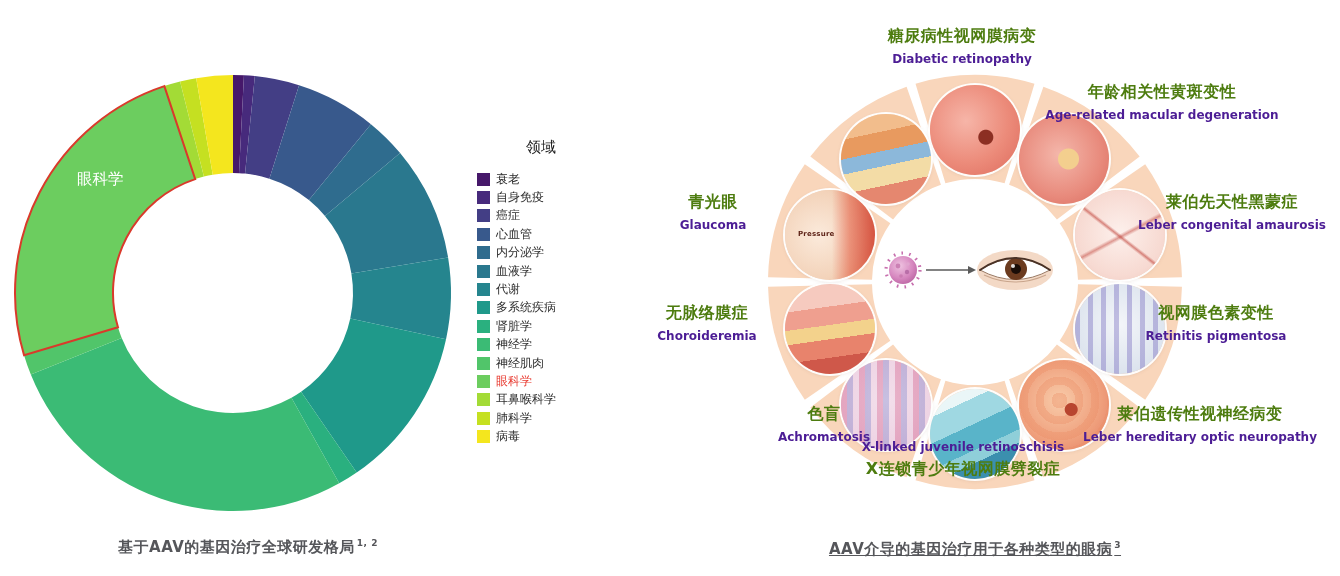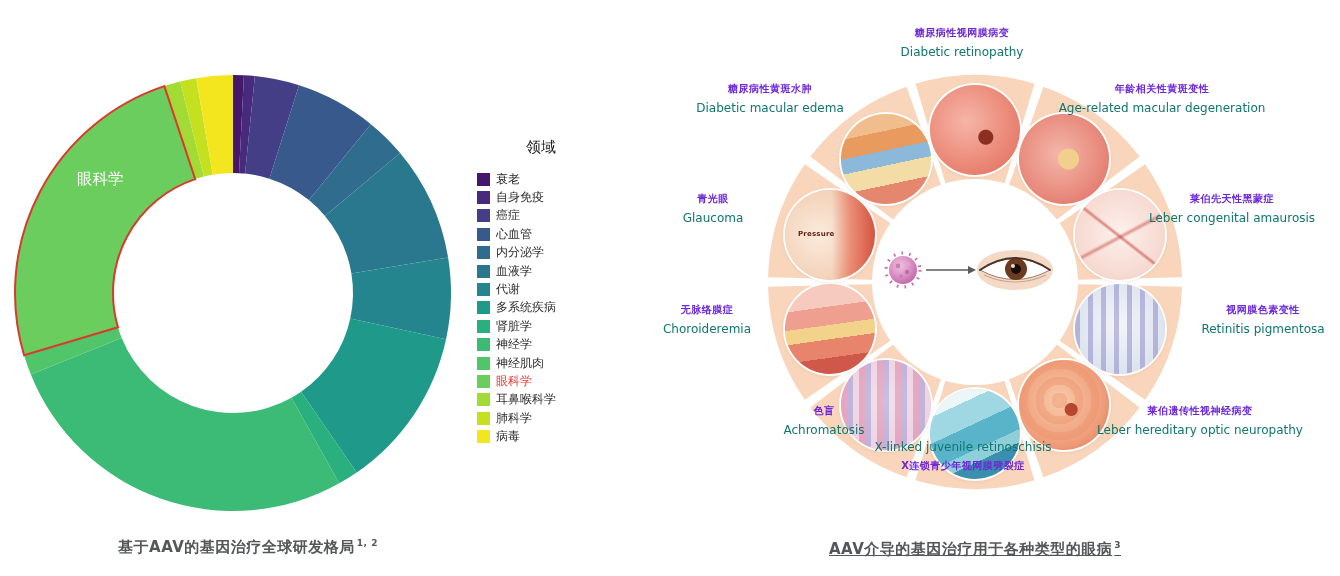--- a/index.html
+++ b/index.html
@@ -38,27 +38,27 @@
   .illu-5 { background: linear-gradient(155deg, #eaf6f7 0 22%, #9fd8e2 22% 42%, #59b4c9 42% 62%, #8fcfd9 62% 72%, #3b8fae 72% 100%); }
   .illu-6 { background: repeating-linear-gradient(90deg, rgba(216,120,160,.45) 0 6px, rgba(130,140,210,.40) 6px 12px, rgba(240,220,235,.55) 12px 18px),
                         radial-gradient(circle at 50% 45%, #f6e3ec, #ecc9da 70%, #ddb3c9); }
   .illu-7 { background: linear-gradient(172deg, #f6cabf 0 28%, #ef9f8f 28% 46%, #f3d28c 46% 60%, #e8836c 60% 78%, #cf584a 78% 100%); }
   .illu-8 { background: linear-gradient(90deg, rgba(0,0,0,0) 52%, rgba(224,74,48,.5) 72%, rgba(205,45,30,.75) 100%),
                         radial-gradient(circle at 38% 50%, #fbeadb, #f3d3ba 60%, #e7b896); }
   .illu-9 { background: linear-gradient(168deg, #f2bd8c 0 24%, #e89a5f 24% 42%, #8cb8da 42% 56%, #f3dca6 56% 74%, #e5876f 74% 100%); }
   .pressure-text { position:absolute; left:14%; top:44%; font-size:7px; font-weight:700; color:#5f2418; letter-spacing:.2px; }
   #center-art { position:absolute; left:870px; top:237px; }
   .dlabel { position:absolute; transform:translateX(-50%); text-align:center; white-space:nowrap; }
-  .dzh { font-size:10px; font-weight:600; color:#6d28d9; margin-bottom:5px; letter-spacing:.5px; }
-  .den { font-size:12px; color:#0f766e; }
+  .dzh { font-size:16px; font-weight:600; color:#4d7c0f; margin-bottom:5px; letter-spacing:.5px; }
+  .den { font-size:12px; color:#4c1d95;font-weight:bold; }
   .dl-5 .den { margin-bottom:5px; }
   .dl-0 { left:962px;  top:26px; }
   .dl-1 { left:1162px; top:82px; }
   .dl-2 { left:1232px; top:192px; }
-  .dl-3 { left:1216px; top:303px;margin-left:47px; }
+  .dl-3 { left:1216px; top:303px; }
   .dl-4 { left:1200px; top:404px; }
   .dl-5 { left:963px;  top:440px; }
   .dl-6 { left:824px;  top:404px;text-align:center; }
   .dl-7 { left:707px;  top:303px; }
   .dl-8 { left:713px;  top:192px; }
   .dl-9 { left:770px;  top:82px; }
   
   .caption { position:absolute; font-size:15px; font-weight:700; color:#55565a; letter-spacing:.5px; }
   .cap-left  { left:0px;   top:538px; width:434px; text-align:center;margin-left:31px; }
   .cap-right { left:755px; top:540px; width:440px; text-align:center;text-decoration:underline; }
@@ -244,22 +244,18 @@
     <div class="den">Achromatosis</div>
   </div>
   <div class="dlabel dl-7">
     <div class="dzh">无脉络膜症</div>
     <div class="den">Choroideremia</div>
   </div>
   <div class="dlabel dl-8">
     <div class="dzh">青光眼</div>
     <div class="den">Glaucoma</div>
   </div>
-  <div class="dlabel dl-9">
-    <div class="dzh">糖尿病性黄斑水肿</div>
-    <div class="den">Diabetic macular edema</div>
-  </div>
 
   <div class="caption cap-right">
     <span>AAV介导的基因治疗用于各种类型的眼病</span><sup>3</sup>
   </div>
 
 </div>
 
 </body></html>

